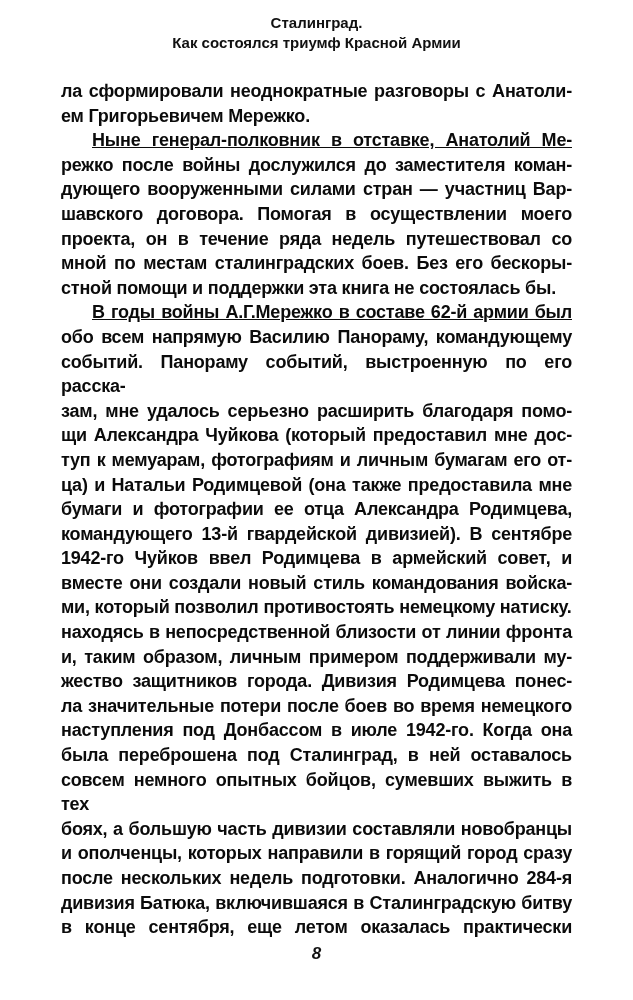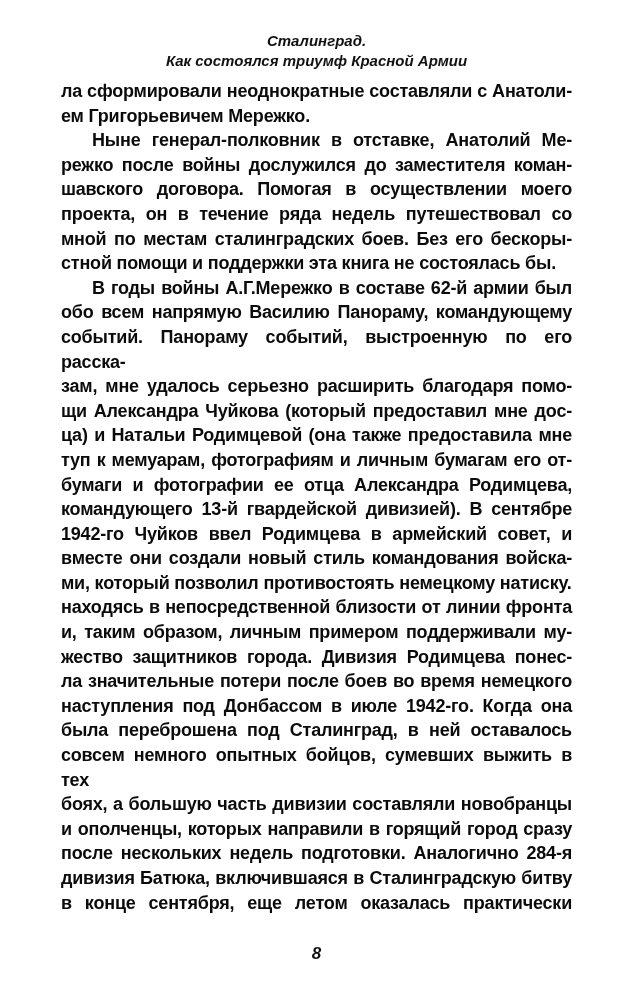--- a/index.html
+++ b/index.html
@@ -10,23 +10,22 @@
   .page {
     position: relative;
     width: 633px;
     height: 1000px;
     background: #ffffff;
     color: #0b0b0b;
     font-family: "Liberation Sans", sans-serif;
     overflow: hidden;
   }
   .running-head {
-    margin-top: 31px;
+    margin-top: 13px;
     text-align: center;
-    font-style: italic;
     font-weight: bold;
     font-size: 15px;
     line-height: 20px;
     color: #111;
   }
   .body-text {
     position: absolute;
     left: 61px;
     top: 79px;
     width: 511px;
@@ -38,20 +37,21 @@
   .line {
     text-align: justify;
     text-align-last: justify;
     white-space: normal;
   }
   .line.last {
     text-align-last: left;
   }
   .line.indent {
     text-indent: 31px;
+    text-decoration: underline;
   }
   .page-footer {
     position: absolute;
     left: 0;
     right: 0;
     top: 944px;
     text-align: center;
   }
   .page-number {
     font-style: italic;
@@ -64,35 +64,36 @@
 <body>
 
 <div class="page">
 
   <header class="running-head">
     <div>Сталинград.</div>
     <div>Как состоялся триумф Красной Армии</div>
   </header>
 
   <main class="body-text">
-      <div class="line">ла сформировали неоднократные составляли с Анатоли-</div>
+      <div class="line">ла сформировали неоднократные разговоры с Анатоли-</div>
       <div class="line last">ем Григорьевичем Мережко.</div>
       <div class="line indent">Ныне генерал-полковник в отставке, Анатолий Ме-</div>
       <div class="line">режко после войны дослужился до заместителя коман-</div>
+      <div class="line">дующего вооруженными силами стран — участниц Вар-</div>
       <div class="line">шавского договора. Помогая в осуществлении моего</div>
       <div class="line">проекта, он в течение ряда недель путешествовал со</div>
       <div class="line">мной по местам сталинградских боев. Без его бескоры-</div>
       <div class="line last">стной помощи и поддержки эта книга не состоялась бы.</div>
       <div class="line indent">В годы войны А.Г.Мережко в составе 62-й армии был</div>
       <div class="line">обо всем напрямую Василию Панораму, командующему</div>
       <div class="line">событий. Панораму событий, выстроенную по его расска-</div>
       <div class="line">зам, мне удалось серьезно расширить благодаря помо-</div>
       <div class="line">щи Александра Чуйкова (который предоставил мне дос-</div>
+      <div class="line">туп к мемуарам, фотографиям и личным бумагам его от-</div>
       <div class="line">ца) и Натальи Родимцевой (она также предоставила мне</div>
-      <div class="line">туп к мемуарам, фотографиям и личным бумагам его от-</div>
       <div class="line">бумаги и фотографии ее отца Александра Родимцева,</div>
       <div class="line">командующего 13-й гвардейской дивизией). В сентябре</div>
       <div class="line">1942-го Чуйков ввел Родимцева в армейский совет, и</div>
       <div class="line">вместе они создали новый стиль командования войска-</div>
       <div class="line last">ми, который позволил противостоять немецкому натиску.</div>
       <div class="line">находясь в непосредственной близости от линии фронта</div>
       <div class="line">и, таким образом, личным примером поддерживали му-</div>
       <div class="line">жество защитников города. Дивизия Родимцева понес-</div>
       <div class="line">ла значительные потери после боев во время немецкого</div>
       <div class="line">наступления под Донбассом в июле 1942-го. Когда она</div>

